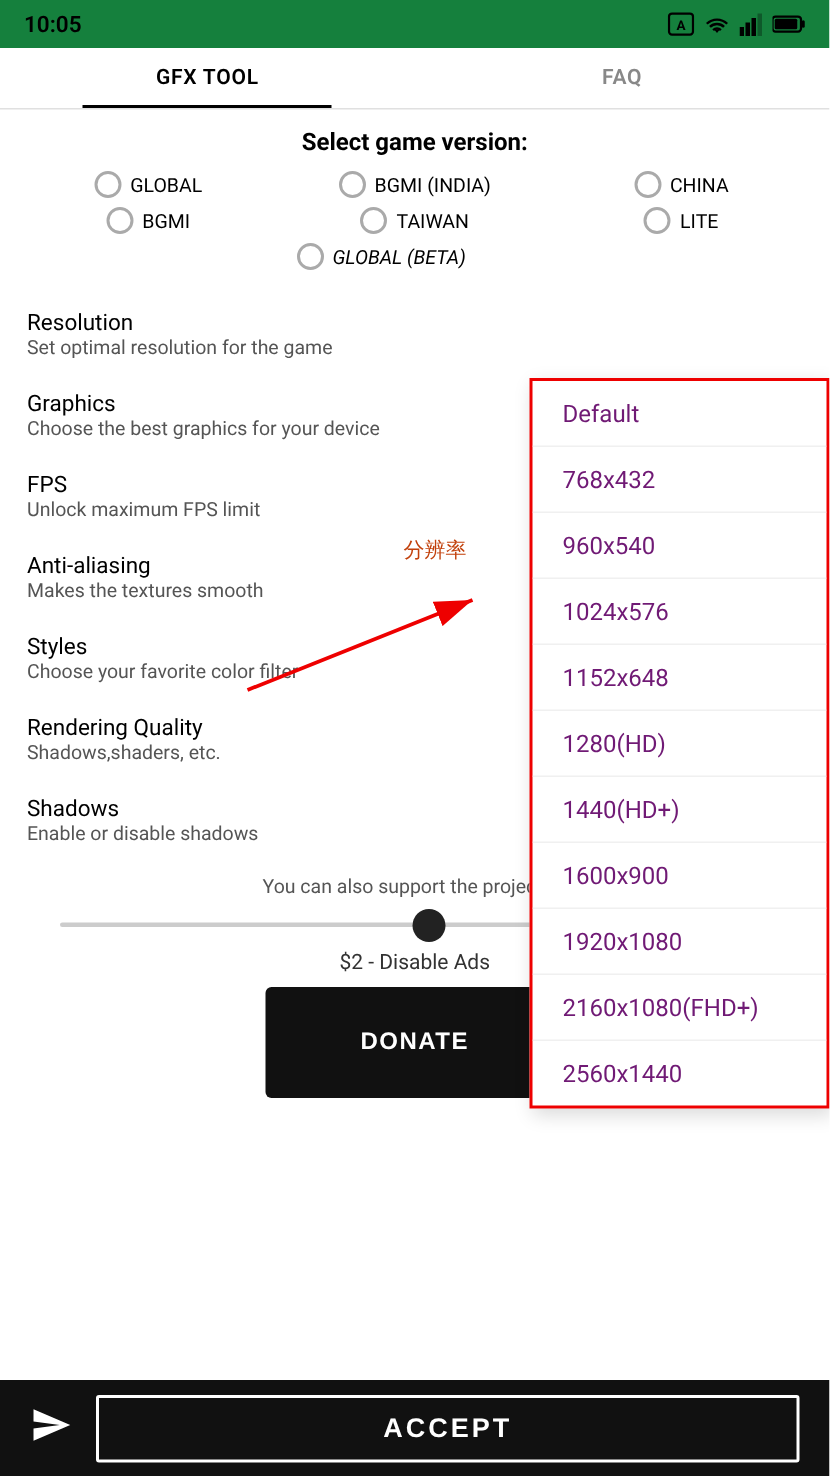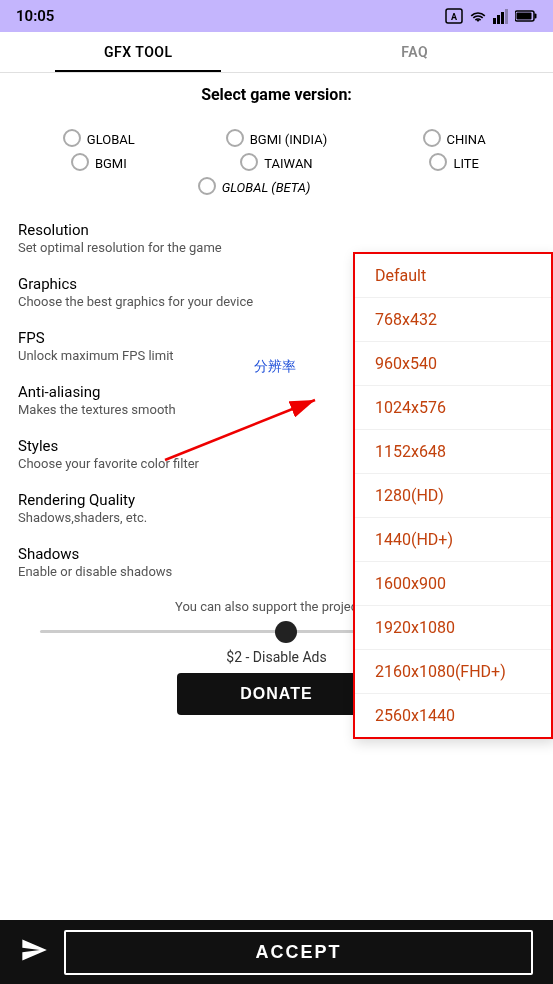--- a/index.html
+++ b/index.html
@@ -12,21 +12,21 @@
       position: relative;
     }
 
     
     .status-bar {
       display: flex;
       justify-content: space-between;
       align-items: center;
       padding: 6px 16px;
       height: 32px;
-      background: #c4b5fd;
+      background: #15803d;
     }
     .status-time {
       font-size: 15px;
       font-weight: 600;
       color: #000;
     }
     .status-icons {
       display: flex;
       align-items: center;
       gap: 6px;
@@ -66,21 +66,21 @@
     }
 
     
     .game-version {
       padding: 12px 0 8px 0;
       text-align: center;
     }
     .game-version-title {
       font-size: 16px;
       font-weight: 700;
-      margin-bottom: 25px;
+      margin-bottom: 10px;
     }
     .radio-grid {
       display: grid;
       grid-template-columns: repeat(3, 1fr);
       gap: 6px 0;
       padding: 0 10px;
     }
     .radio-item {
       display: flex;
       align-items: flex-end;
@@ -169,21 +169,21 @@
     .donate-btn {
       display: block;
       margin: 8px auto;
       background: #111;
       color: #fff;
       border: none;
       border-radius: 4px;
       font-size: 16px;
       font-weight: 700;
       letter-spacing: 1px;
-      padding: 12px 60px;
+      padding: 28px 60px;
       cursor: pointer;
       width: 200px;
     }
 
     
     .bottom-bar {
       position: absolute;
       bottom: 0;
       left: 0;
       width: 100%;
@@ -220,44 +220,44 @@
       background: #fff;
       border: 2px solid #e00;
       box-shadow: 2px 4px 12px rgba(0,0,0,0.15);
       z-index: 10;
       overflow-y: auto;
       max-height: 700px;
     }
     .dropdown-item {
       padding: 12px 20px;
       font-size: 16px;
-      color: #c2410c;
+      color: #701a75;
       border-bottom: 1px solid #f0f0f0;
       cursor: pointer;
     }
     .dropdown-item:last-child {
       border-bottom: none;
     }
 
     
     .arrow-annotation {
       position: absolute;
       top: 390px;
       left: 155px;
       z-index: 20;
       pointer-events: none;
     }
 
     
     .chinese-label {
       position: absolute;
       top: 358px;
-      left: 254px;
+      left: 269px;
       font-size: 14px;
-      color: #1d4ed8;
+      color: #c2410c;
       z-index: 20;
       pointer-events: none;
     }
   </style>
 </head>
 <body>
 
 <div class="status-bar">
   <span class="status-time">10:05</span>
   <div class="status-icons">

